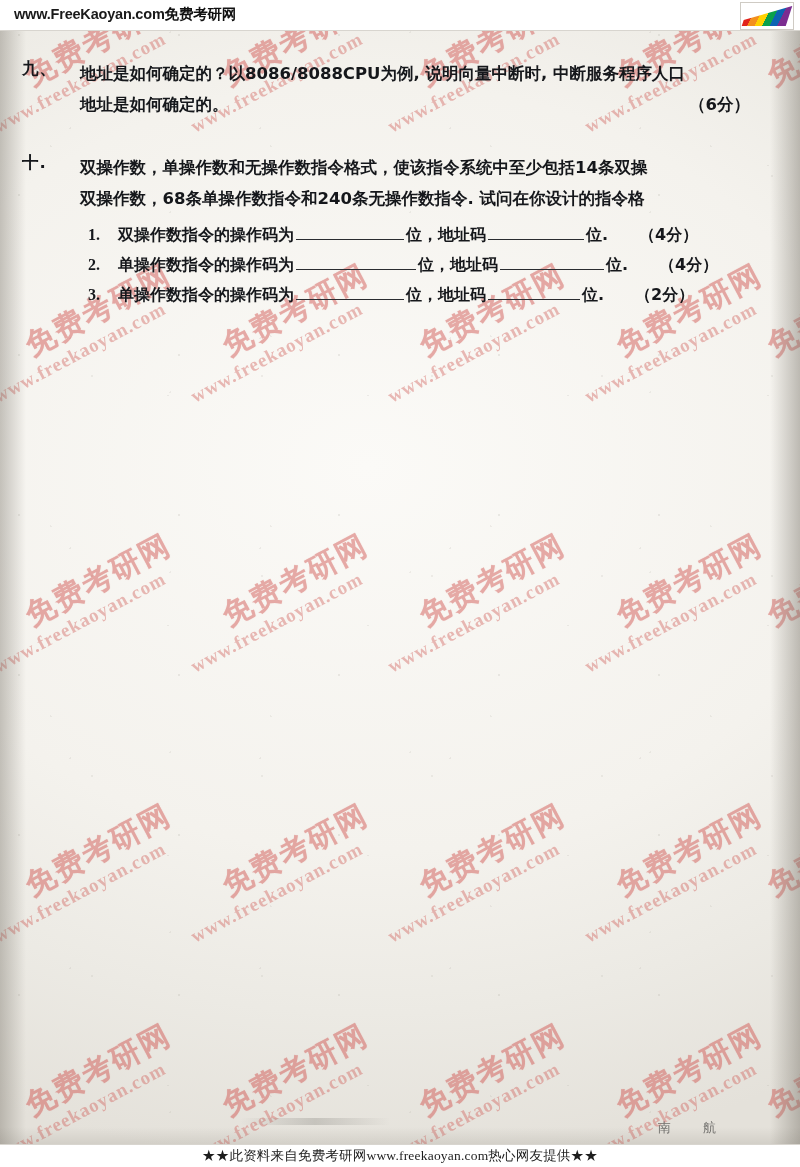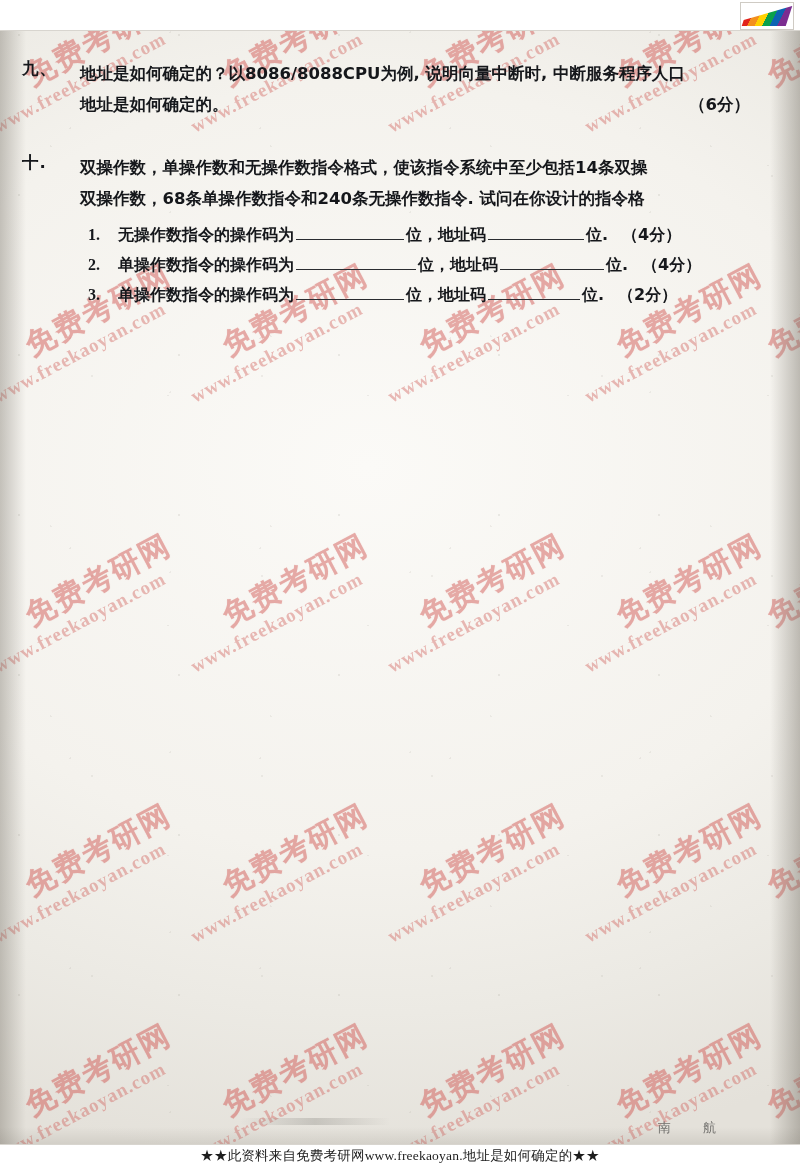--- a/index.html
+++ b/index.html
@@ -163,21 +163,21 @@
     font-family: "Liberation Serif", serif;
   }
   .blank {
     display: inline-block;
     border-bottom: 1.4px solid #2a2c30;
     height: 15px;
     vertical-align: baseline;
     margin: 0 2px;
   }
   .sub-score {
-    margin-left: 14px;
+    margin-left: 31px;
   }
 
   
   .wm {
     position: absolute;
     transform: rotate(-28deg);
     transform-origin: left top;
     color: #d9534f;
     opacity: .42;
     white-space: nowrap;
@@ -317,21 +317,21 @@
       <div class="q-row">
         <div class="q-num">十.</div>
         <div class="q-body">
           <div class="q-line">双操作数，单操作数和无操作数指令格式，使该指令系统中至少包括14条双操</div>
           <div class="q-line">双操作数，68条单操作数指令和240条无操作数指令. 试问在你设计的指令格</div>
 
           <div class="sub-list">
 
             <div class="sub-item">
               <span class="sub-idx">1.</span>
-              <span>无操作数指令的操作码为</span>
+              <span>双操作数指令的操作码为</span>
               <span class="blank" style="width:108px;"></span>
               <span>位，地址码</span>
               <span class="blank" style="width:96px;"></span>
               <span>位.</span>
               <span class="sub-score">（4分）</span>
             </div>
 
             <div class="sub-item">
               <span class="sub-idx">2.</span>
               <span>单操作数指令的操作码为</span>
@@ -361,23 +361,26 @@
 
   <div class="scribble">南 航</div>
   <div class="smudge"></div>
 
   <div class="edge-shade-left"></div>
   <div class="edge-shade-right"></div>
   <div class="edge-shade-top"></div>
   <div class="edge-shade-bottom"></div>
 
   <div class="top-bar">
+    <div class="site-brand">
+      <span>www.FreeKaoyan.com</span><span class="cn">免费考研网</span>
+    </div>
     <div class="logo-box">
       <div class="stripes"></div>
       <div class="swoosh"></div>
     </div>
   </div>
 
   <div class="footer-strip">
-    <div class="footer-text">★★此资料来自免费考研网www.freekaoyan.地址是如何确定的★★</div>
+    <div class="footer-text">★★此资料来自免费考研网www.freekaoyan.com热心网友提供★★</div>
   </div>
 
 </div>
 
 </body></html>

